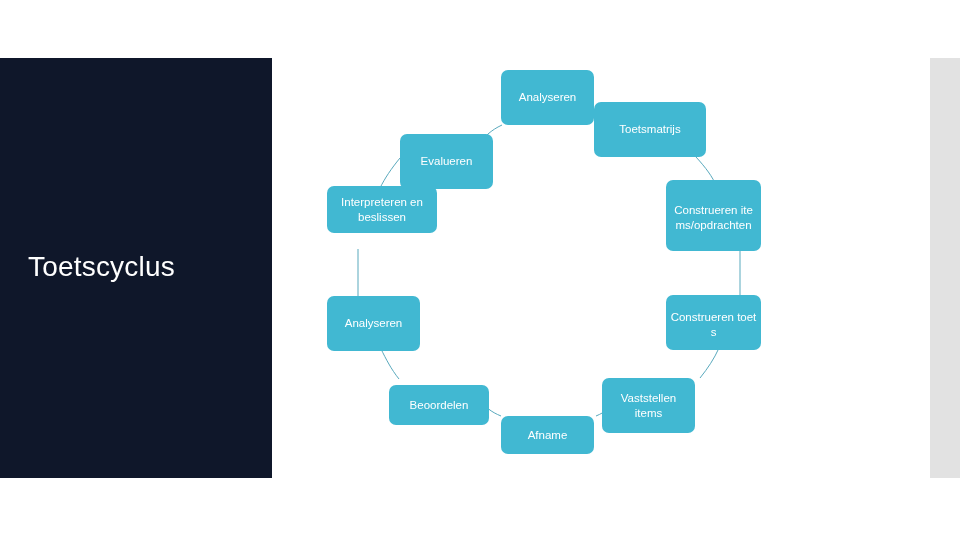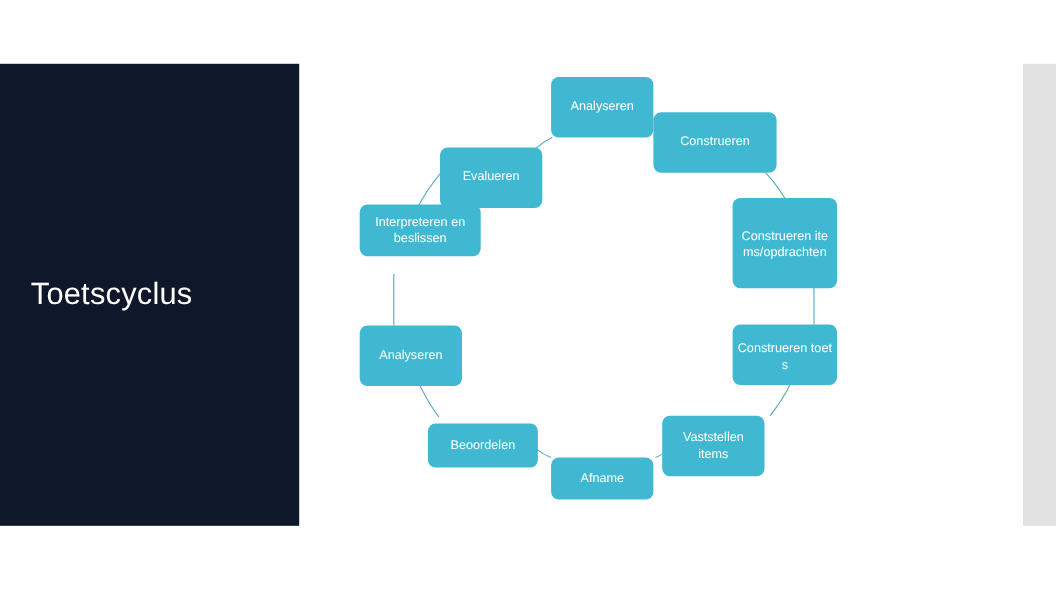--- a/index.html
+++ b/index.html
@@ -131,24 +131,24 @@
 
         <path d="M 205 88 C 212 79 219 72 230 67"></path>
       </g>
     </svg>
 
     <div class="cycle-node" style="left:229px; top:12px; width:93px; height:55px;">
       <span class="node-text">Analyseren</span>
     </div>
 
     <div class="cycle-node" style="left:322px; top:44px; width:112px; height:55px;">
-      <span class="node-text">Construeren</span>
+      <span class="node-text">Toetsmatrijs</span>
     </div>
 
-    <div class="cycle-node overflow" style="left:394px; top:122px; width:95px; height:82px;">
+    <div class="cycle-node overflow" style="left:394px; top:122px; width:95px; height:71px;">
       <span class="node-text">Construeren items/opdrachten</span>
     </div>
 
     <div class="cycle-node overflow" style="left:394px; top:237px; width:95px; height:55px;">
       <span class="node-text">Construeren toets</span>
     </div>
 
     <div class="cycle-node" style="left:330px; top:320px; width:93px; height:55px;">
       <span class="node-text">Vaststellen items</span>
     </div>

